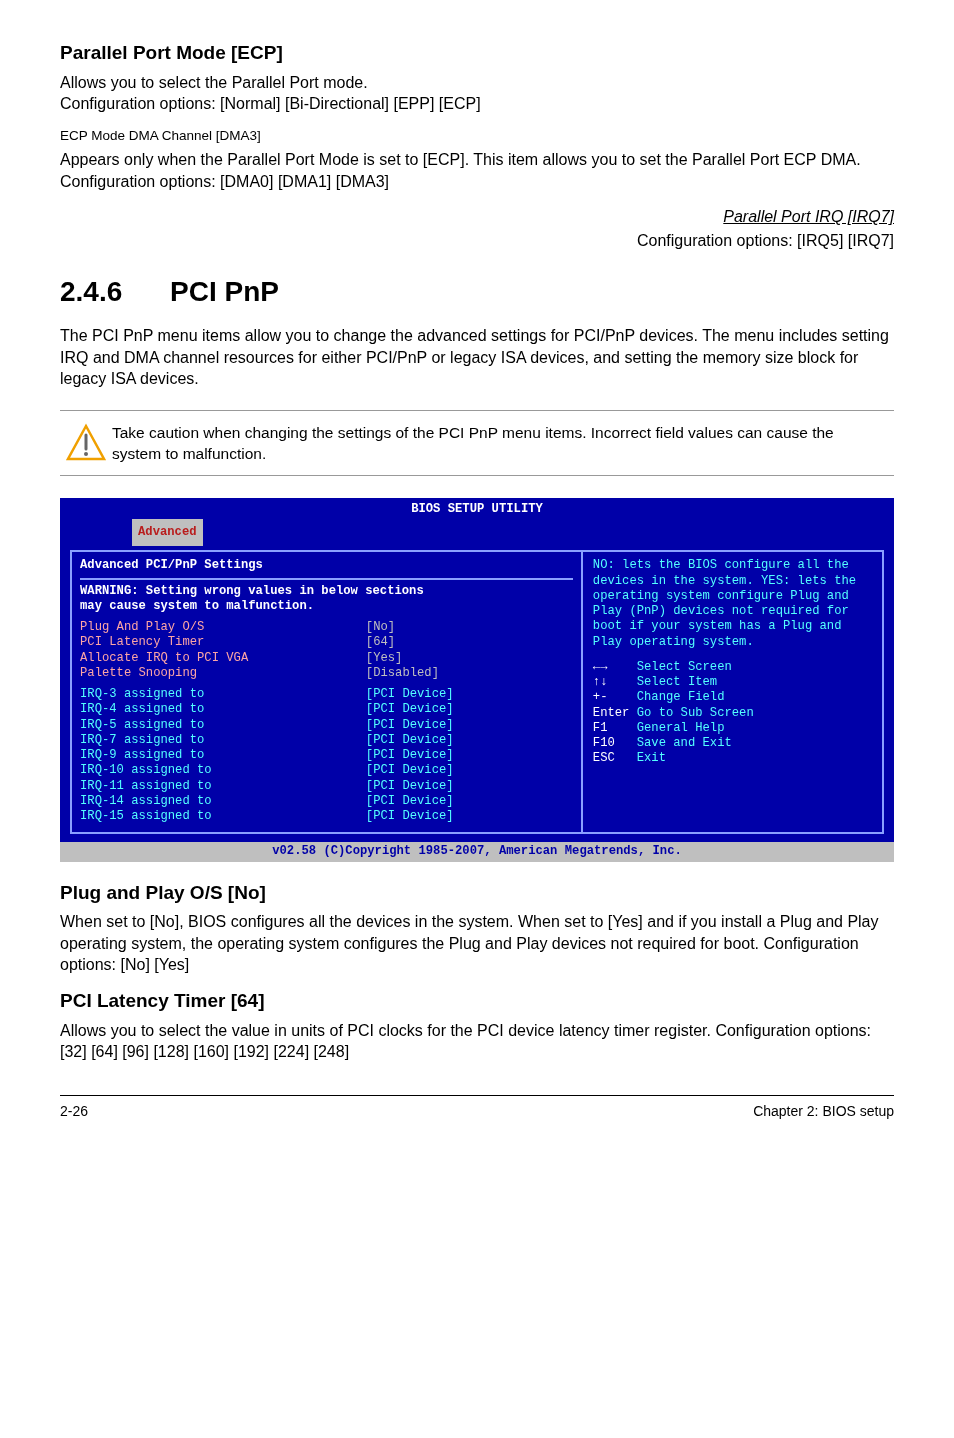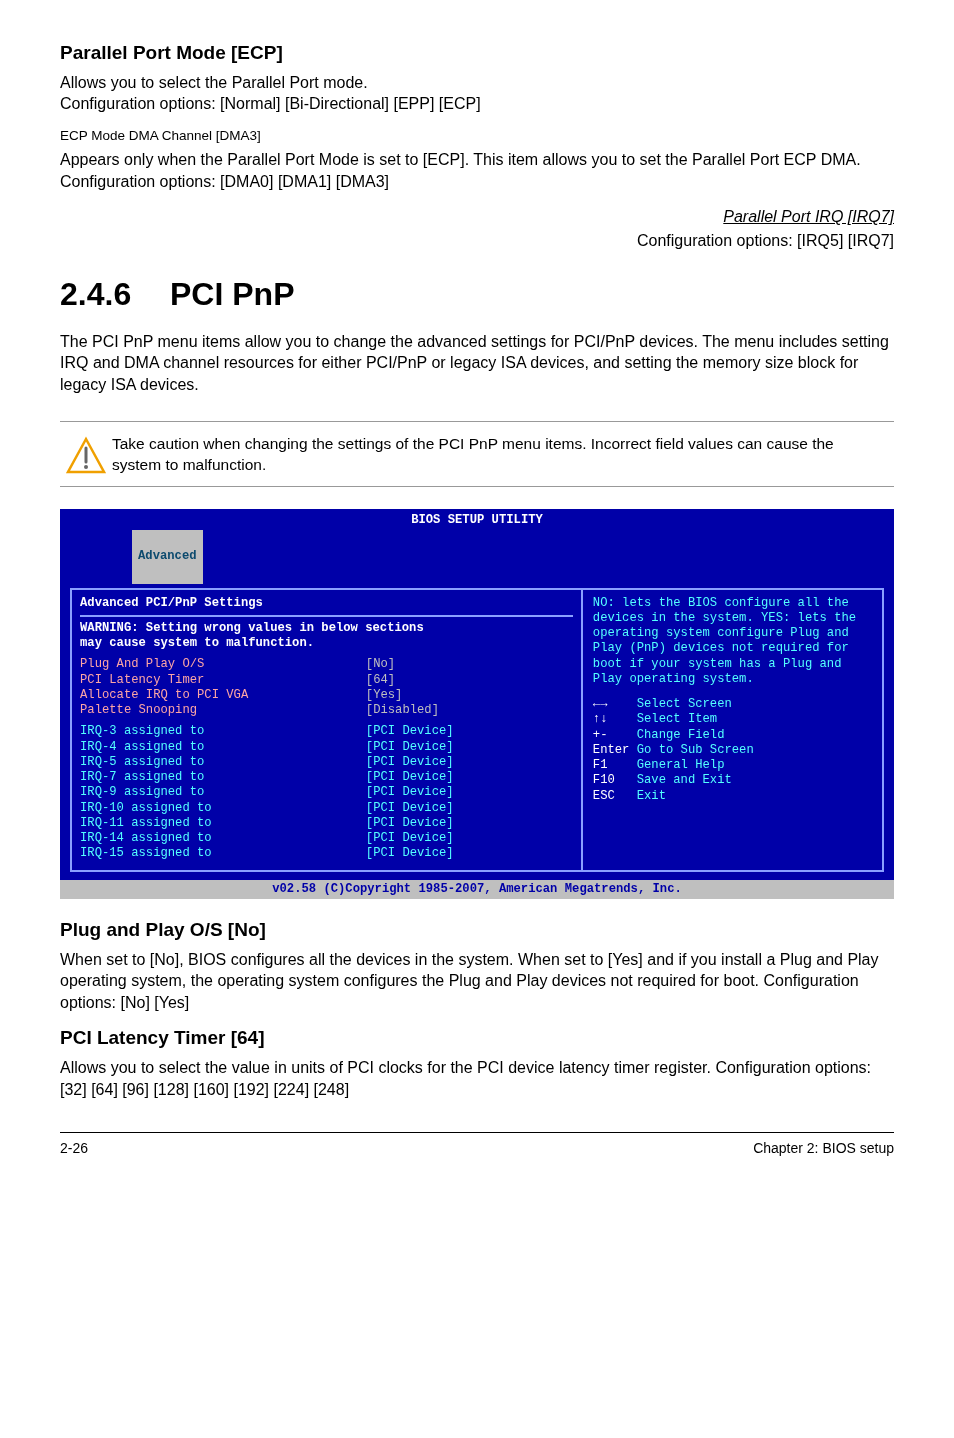--- a/index.html
+++ b/index.html
@@ -17,53 +17,53 @@
     font-size: 19px;
     font-weight: bold;
     margin-bottom: 6px;
   }
   p.bodytext { margin-bottom: 12px; }
   .indent1 { margin-right: 20px; margin-bottom: 14px; }
   .indent1 .itemtitle { font-size: 13.5px; margin-bottom: 4px; }
   .indent2 { margin-left: 30px; margin-bottom: 18px; text-align: right; }
   .indent2 .itemtitle { text-decoration: underline; font-style: italic; margin-bottom: 2px; }
   h2.sectionhead {
-    font-size: 32px;
+    font-size: 28px;
     font-weight: bold;
     margin-top: 22px;
     margin-bottom: 14px;
   }
   h2.sectionhead .num { display:inline-block; width: 110px; }
   .warnrow {
     display: flex;
-    align-items: flex-end;
+    align-items: center;
     border-top: 1px solid #999;
     border-bottom: 1px solid #999;
     padding: 10px 8px 10px 0;
-    margin: 26px 0 22px 0;
+    margin: 20px 0 22px 0;
   }
   .warnicon {
     width: 52px; flex: 0 0 52px;
     display:flex; align-items:center; justify-content:center;
   }
   .warnicon svg { width: 40px; height: 40px; }
   .warntext { flex: 1; font-size: 15.5px; padding-top:2px; }
   .bios {
     background: #0000a8;
     color: #fff;
     font-family: "Courier New", monospace;
     font-size: 12.2px;
     line-height: 1.25;
     padding: 4px 0 0 0;
     margin-bottom: 18px;
   }
   .bios-title { text-align: center; font-weight: bold; color:#fff; margin-bottom:2px; }
   .bios-tab {
-    background:#bfbfbf; color:#0c4a6e; display:inline-block;
-    padding: 19px 6px; margin-left: 72px; font-weight: bold;
+    background:#bfbfbf; color:#b91c1c; display:inline-block;
+    padding: 6px 6px; margin-left: 72px; font-weight: bold;
   }
   .bios-body { display:flex; padding: 4px 10px 6px 10px; }
   .bios-left {
     flex: 0 0 63%;
     border: 2px solid #8aa0ff;
     padding: 6px 8px 8px 8px;
   }
   .bios-right {
     flex: 1;
     border: 2px solid #8aa0ff;

